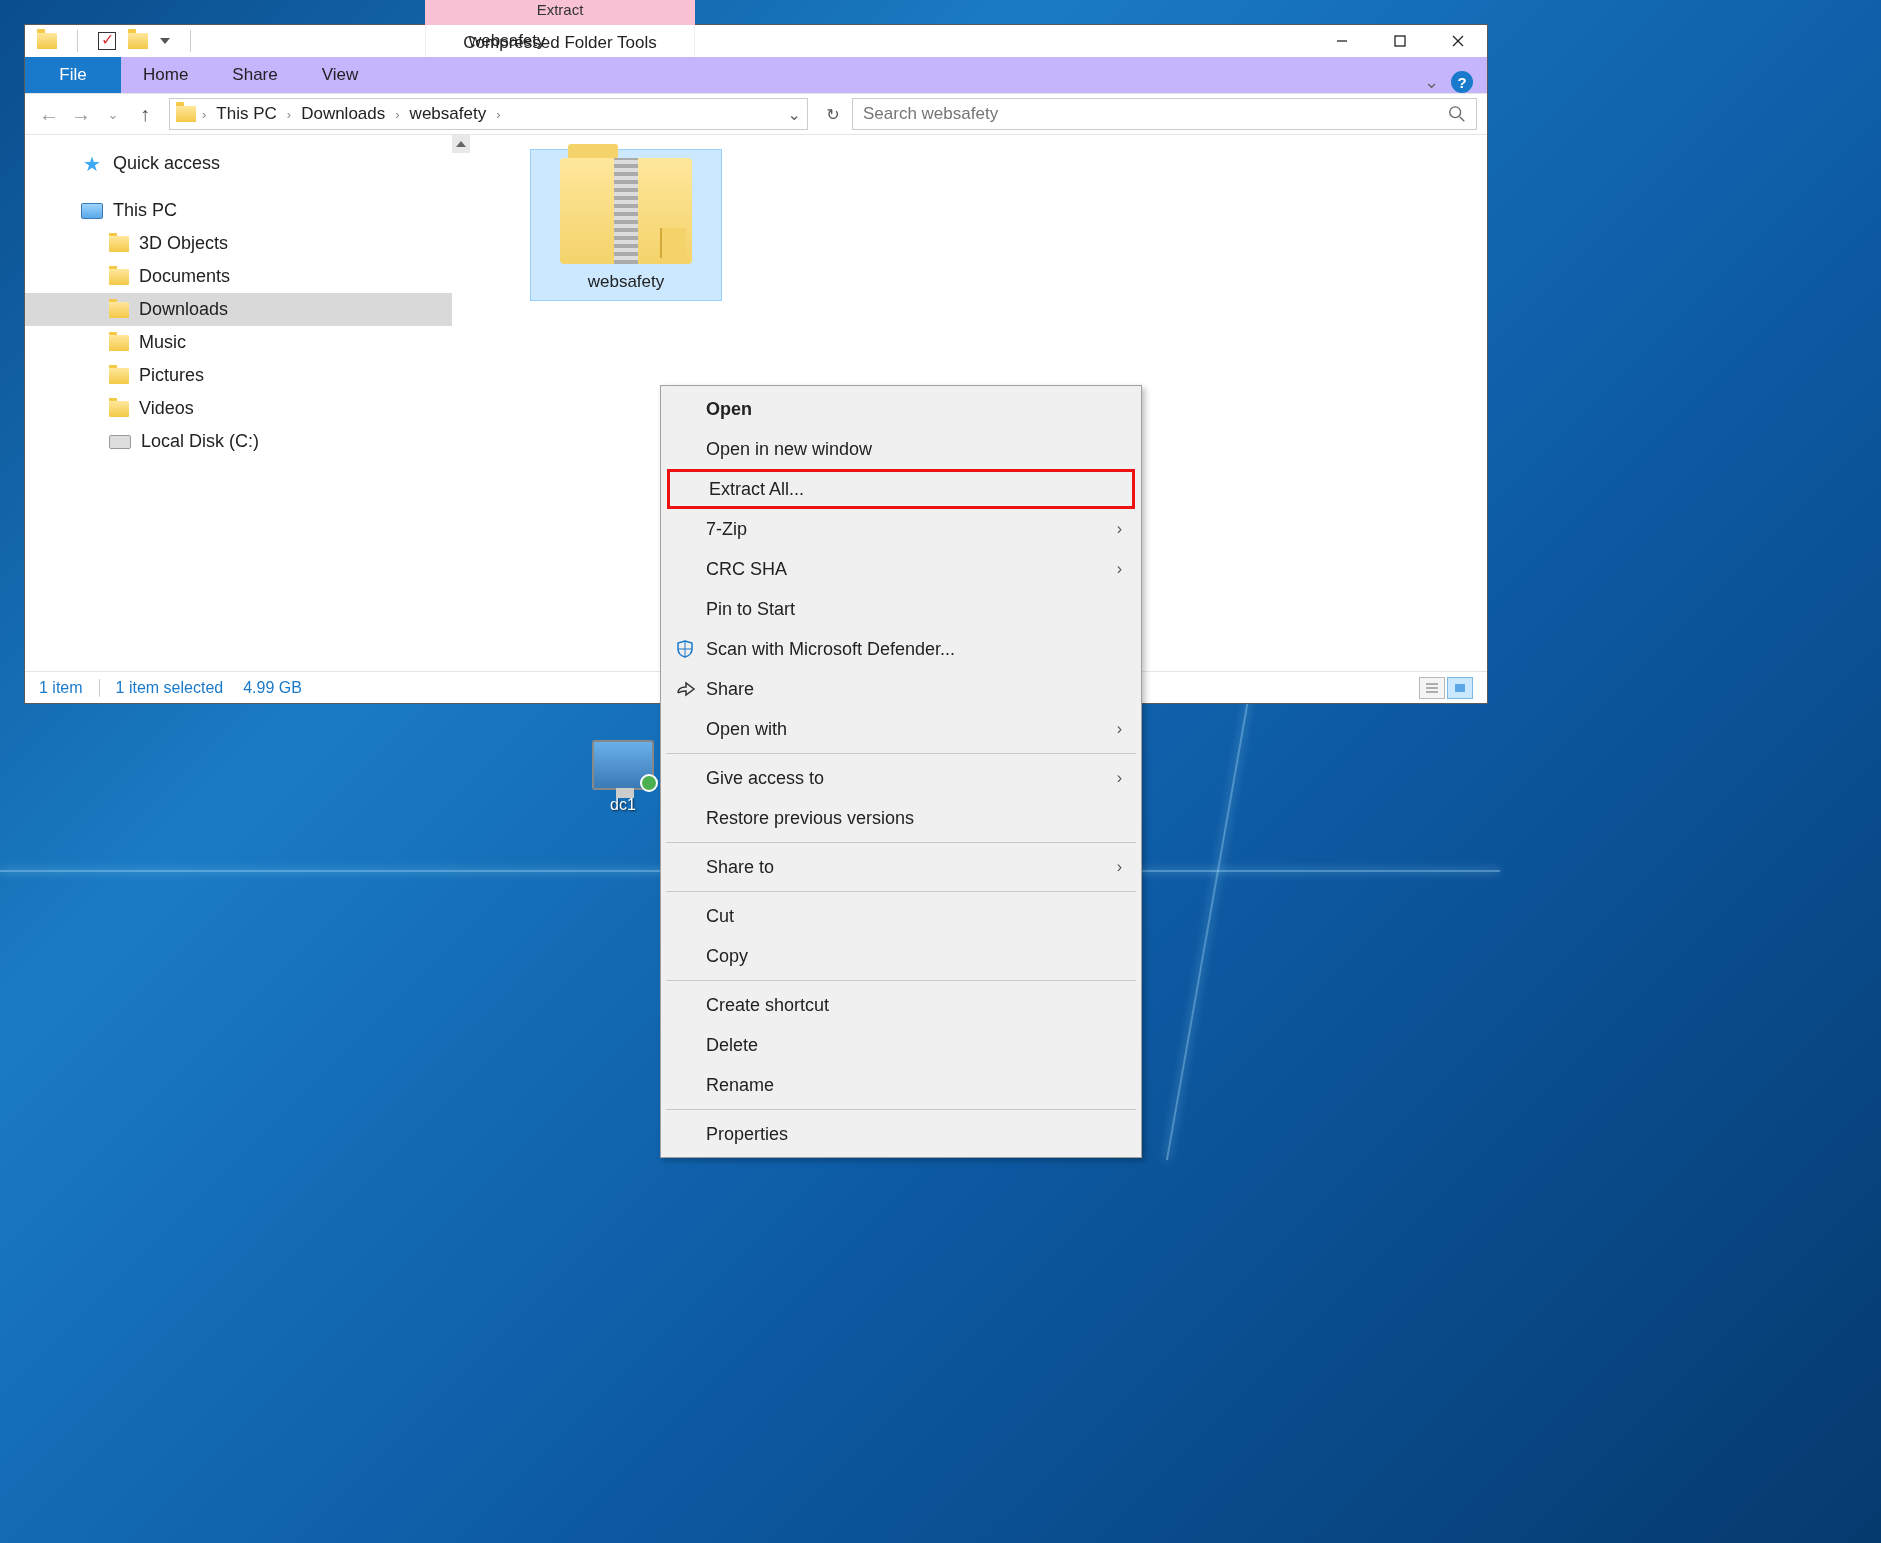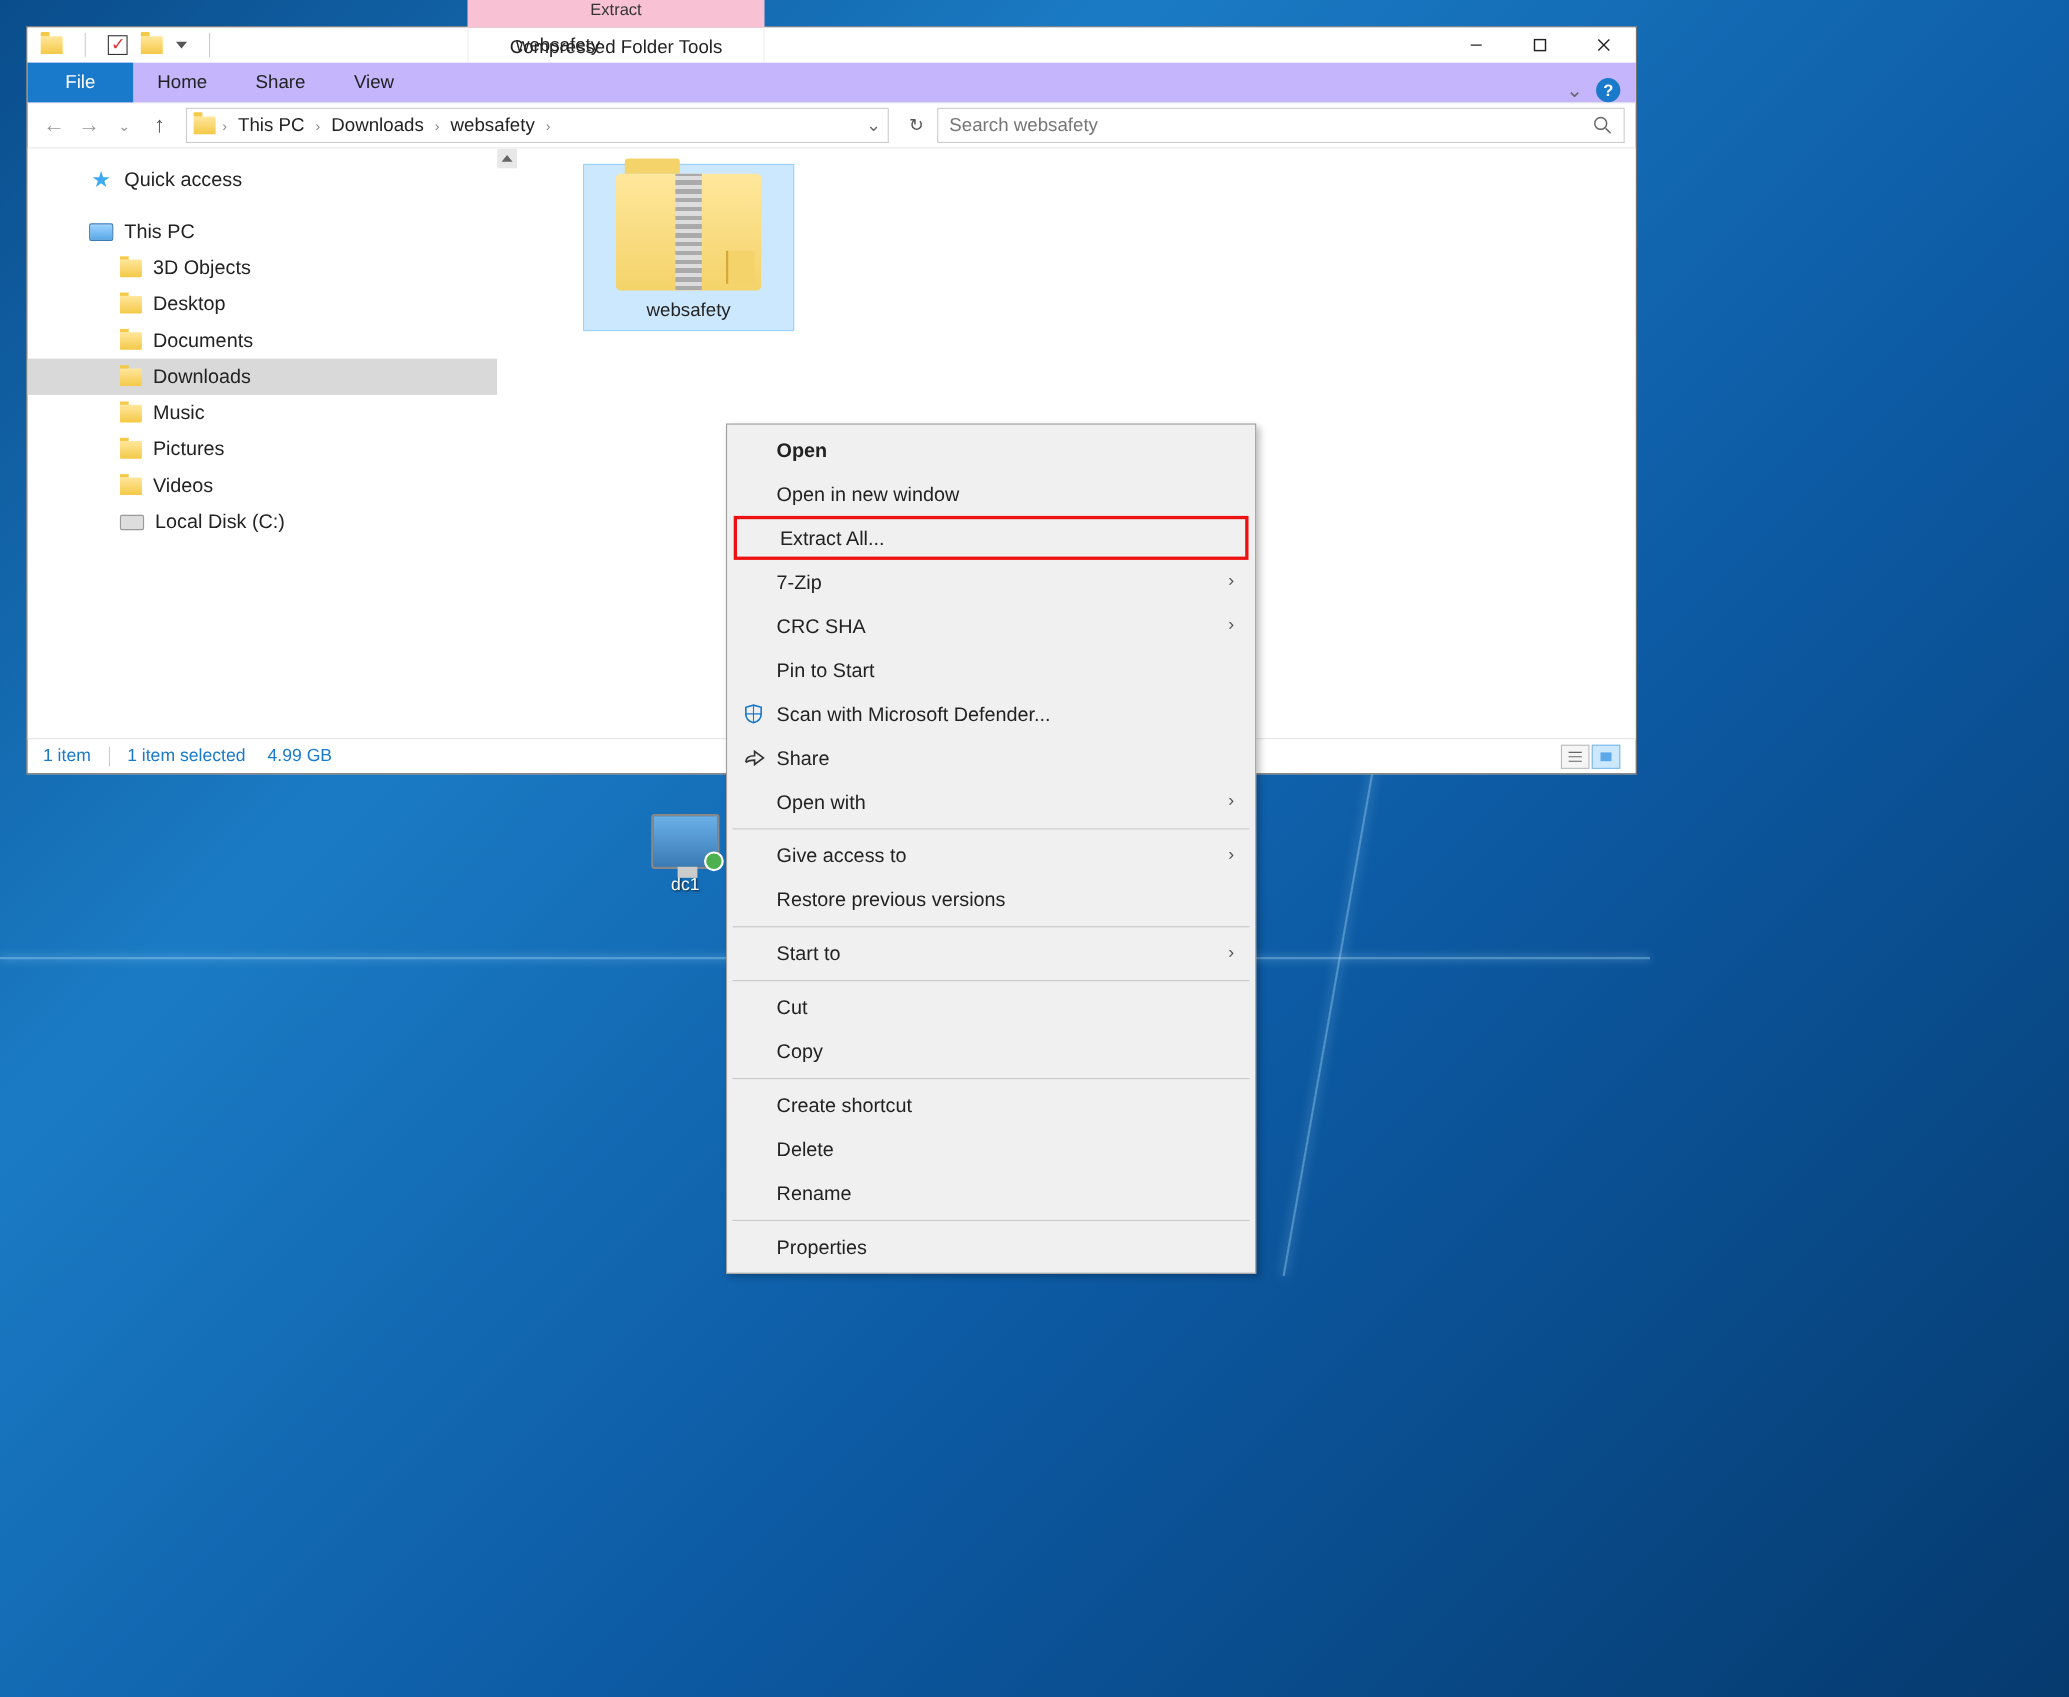--- a/index.html
+++ b/index.html
@@ -183,24 +183,20 @@
         <div class="tree-item root">
             <span class="tree-icon pc-icon"></span>
             <span>This PC</span>
           </div>
         <div class="tree-item child">
             <span class="tree-icon folder-tree"></span>
             <span>3D Objects</span>
           </div>
         <div class="tree-item child">
             <span class="tree-icon folder-tree"></span>
-            <span>Desktop</span>
-          </div>
-        <div class="tree-item child">
-            <span class="tree-icon folder-tree"></span>
             <span>Documents</span>
           </div>
         <div class="tree-item child selected">
             <span class="tree-icon folder-tree"></span>
             <span>Downloads</span>
           </div>
         <div class="tree-item child">
             <span class="tree-icon folder-tree"></span>
             <span>Music</span>
           </div>
@@ -302,21 +298,21 @@
   <div class="menu-sep"></div>
   <div class="menu-item">
       <span>Give access to</span>
       <span class="submenu-arrow">›</span>
     </div>
   <div class="menu-item">
       <span>Restore previous versions</span>
     </div>
   <div class="menu-sep"></div>
   <div class="menu-item">
-      <span>Start to</span>
+      <span>Share to</span>
       <span class="submenu-arrow">›</span>
     </div>
   <div class="menu-sep"></div>
   <div class="menu-item">
       <span>Cut</span>
     </div>
   <div class="menu-item">
       <span>Copy</span>
     </div>
   <div class="menu-sep"></div>

